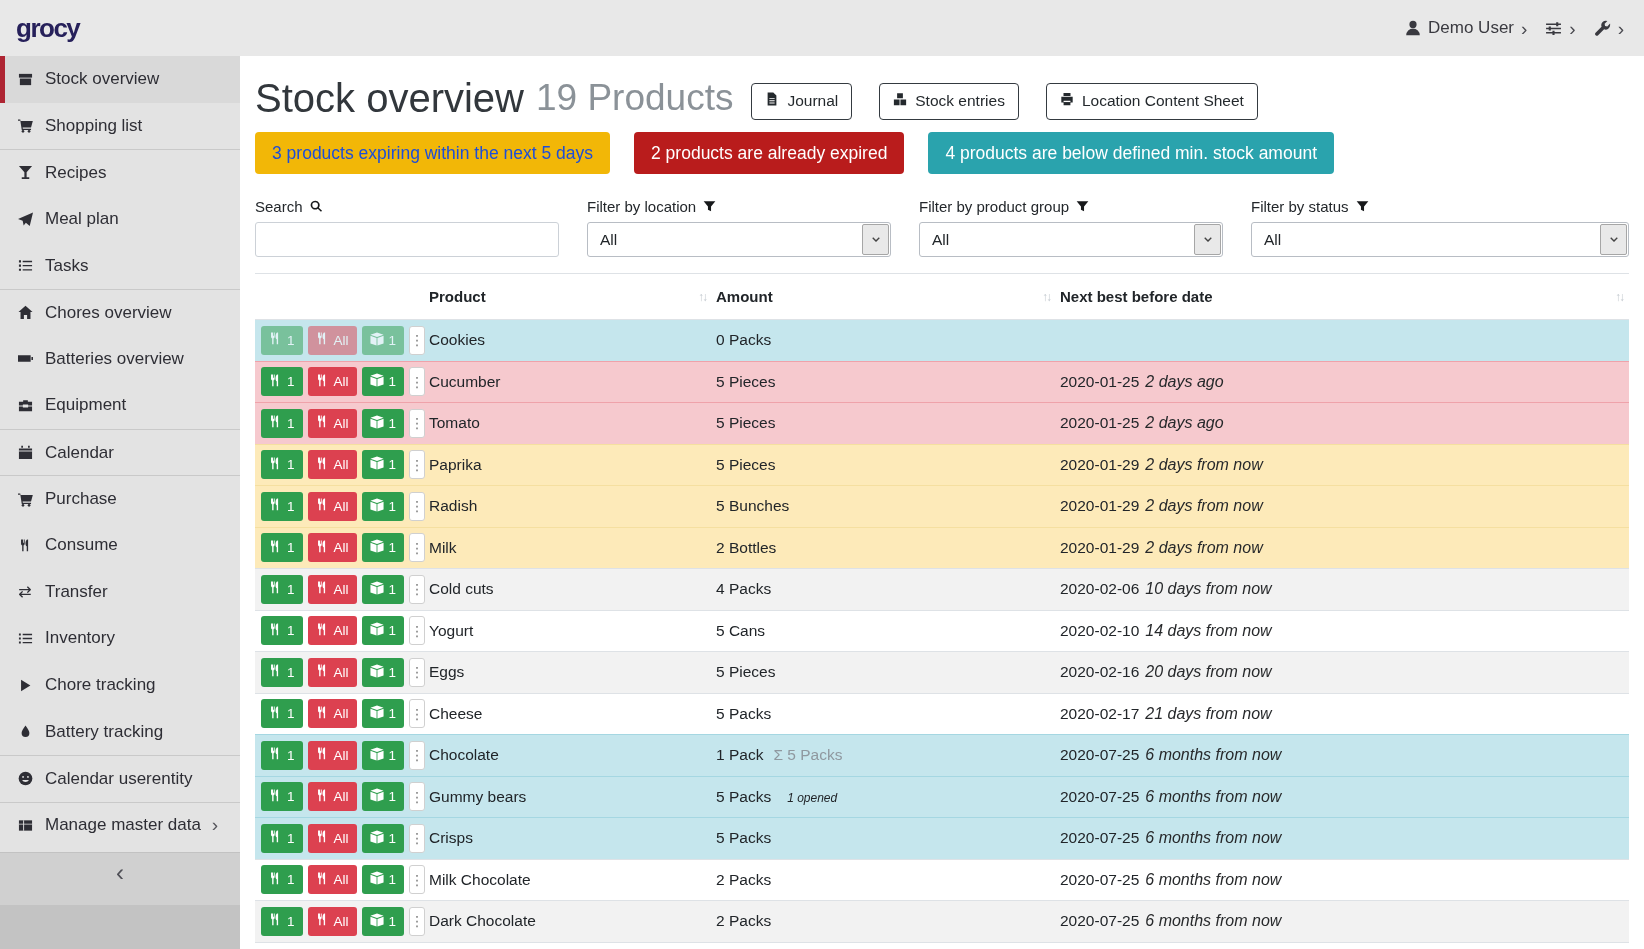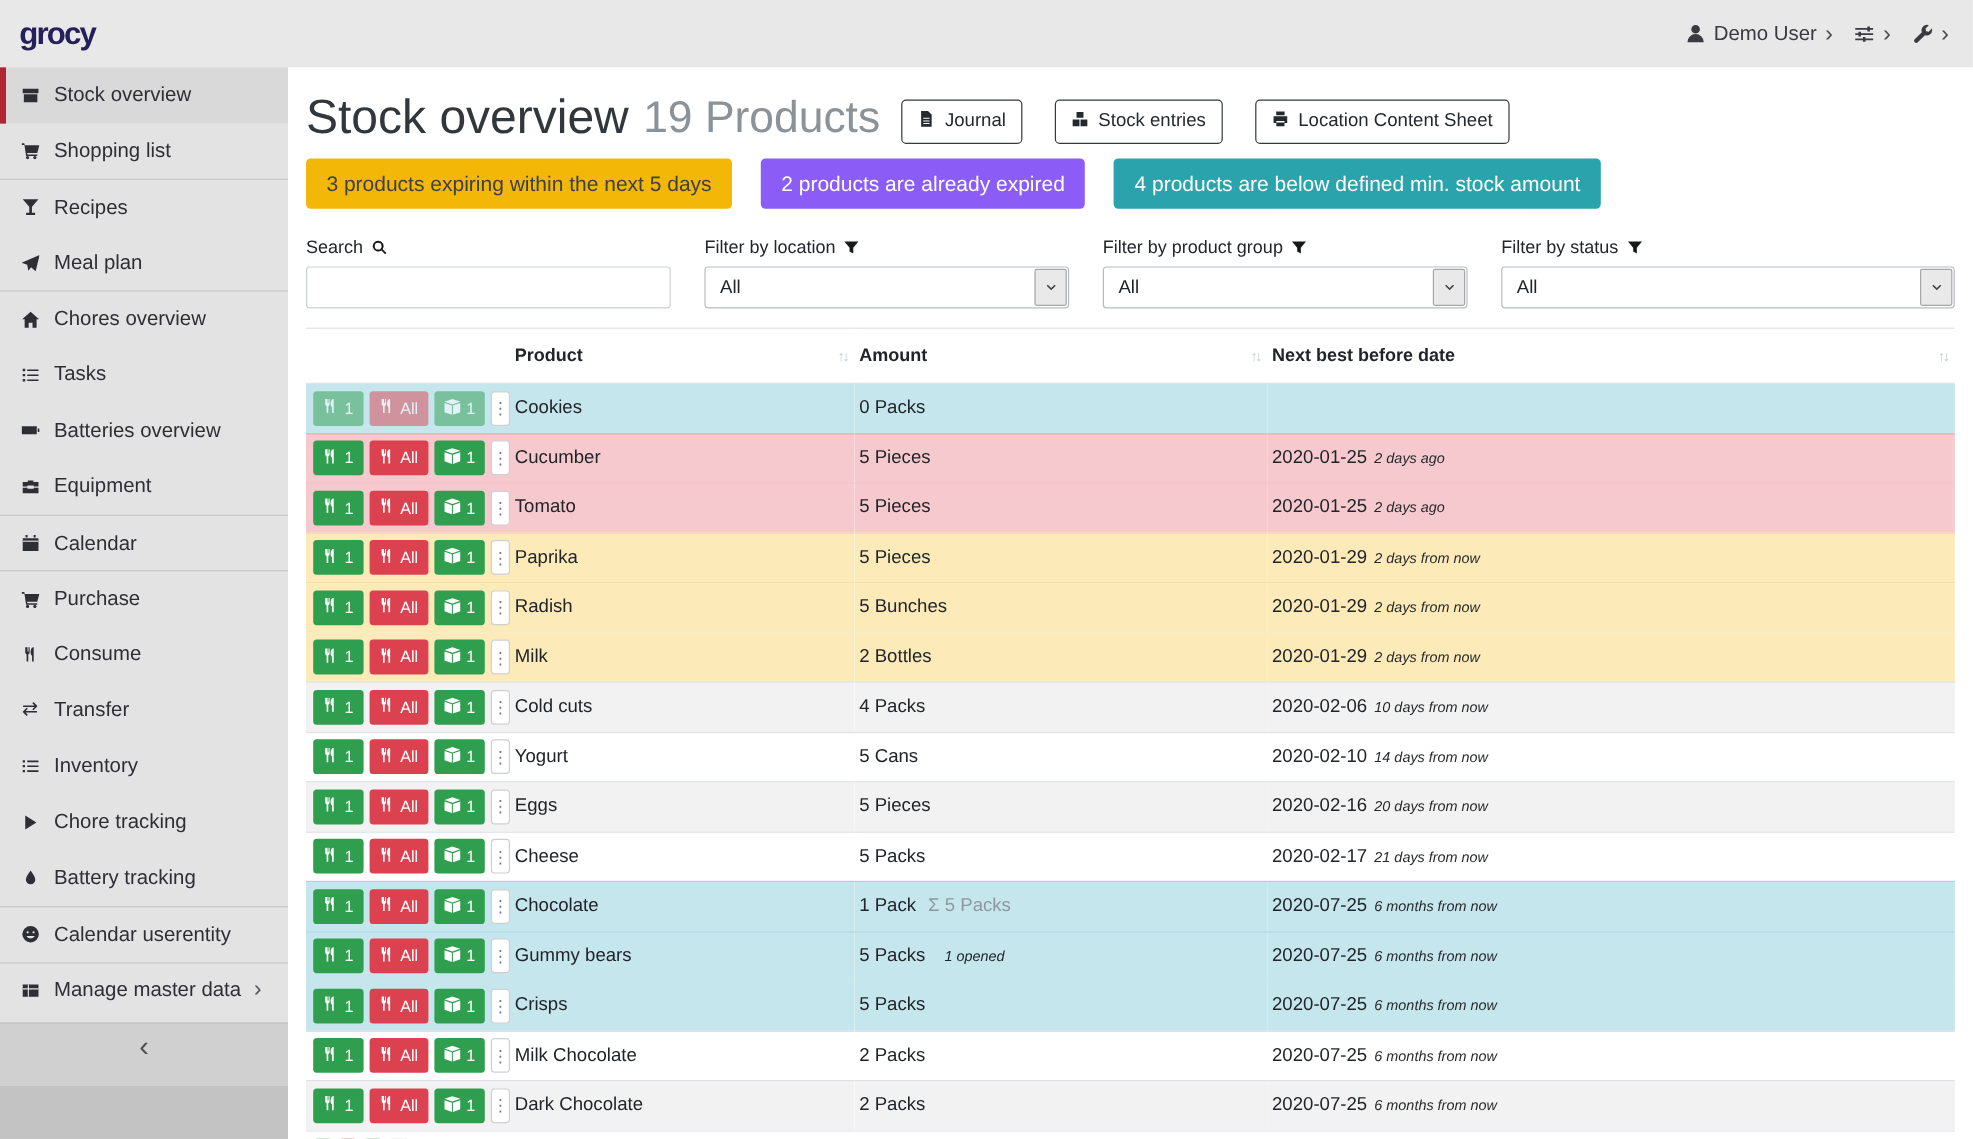--- a/index.html
+++ b/index.html
@@ -85,21 +85,21 @@
     padding:0 8px; cursor:pointer; font-family:inherit; }
   .btn-green { background:#2f9e4e; }
   .btn-red   { background:#dc4150; }
   tr.disabled .btn-green, tr.disabled .btn-red { opacity:.5; }
   .dots-btn { height:29px; width:18px; background:#fff; border:1px solid #d0d0d0;
     border-radius:3px; color:#7a7a7a; display:inline-flex; align-items:center;
     justify-content:center; font-size:14px; cursor:pointer; }
 
   .amount-sum   { color:#8f989f; margin-left:10px; }
   .amount-extra { font-style:italic; font-size:12px; margin-left:6px; color:#212529; }
-  .date-rel { font-style:italic; font-size:12px; margin-left:6px; color:#27292b; }
+  .date-rel { font-style:italic; font-size:16px; margin-left:6px; color:#27292b; }
 
   .gi { font-size:16px; line-height:1; }
   svg { fill:currentColor; }
 </style>
 </head>
 <body>
 
 <div class="navbar">
   <div class="logo">grocy</div>
   <div class="nav-right">
@@ -170,37 +170,37 @@
   <div class="side-item">
     <span class="icon">
           <svg viewBox="0 0 16 16" width="15" height="15">
             <path d="M16 .5L0 7.4l5 1.9 1 5.2 2.4-3 4.1 3.5z"></path>
           </svg>
         </span>
     <span class="side-label">Meal plan</span>
     <span class="side-chevron"></span>
   </div>
 
+  <div class="side-item">
+    <span class="icon">
+          <svg viewBox="0 0 16 16" width="15" height="15">
+            <path d="M1 2.5h2.2v2.2H1z M5 3h10v1.4H5z M1 7h2.2v2.2H1z M5 7.5h10v1.4H5z M1 11.5h2.2v2.2H1z M5 12h10v1.4H5z"></path>
+          </svg>
+        </span>
+    <span class="side-label">Tasks</span>
+    <span class="side-chevron"></span>
+  </div>
+
   <div class="side-item divided">
     <span class="icon">
           <svg viewBox="0 0 16 16" width="15" height="15">
             <path d="M8 .8l7.5 6.7h-2.2V15H9.7v-4.4H6.3V15H2.7V7.5H.5z"></path>
           </svg>
         </span>
     <span class="side-label">Chores overview</span>
-    <span class="side-chevron"></span>
-  </div>
-
-  <div class="side-item">
-    <span class="icon">
-          <svg viewBox="0 0 16 16" width="15" height="15">
-            <path d="M1 2.5h2.2v2.2H1z M5 3h10v1.4H5z M1 7h2.2v2.2H1z M5 7.5h10v1.4H5z M1 11.5h2.2v2.2H1z M5 12h10v1.4H5z"></path>
-          </svg>
-        </span>
-    <span class="side-label">Tasks</span>
     <span class="side-chevron"></span>
   </div>
 
   <div class="side-item">
     <span class="icon">
           <svg viewBox="0 0 16 16" width="15" height="15">
             <path d="M0 4.5h13.5v7H0z M14.3 6.5H16v3h-1.7z"></path>
           </svg>
         </span>
     <span class="side-label">Batteries overview</span>
@@ -345,23 +345,23 @@
     <span class="icon"><svg viewBox="0 0 16 16" width="14" height="14">
               <path d="M4 1h8v3.5H4z M1.5 5.5h13V12h-2.6v3H4.1v-3H1.5z"></path>
               <path d="M4.1 10h7.8v1.5H4.1z" fill="#fff"></path>
             </svg></span>
     <span class="hb-label">Location Content Sheet</span>
   </button>
 </div>
   </div>
 
   <div class="banners" id="banners">
-  <div class="banner" style="background: rgb(242, 183, 7); color: #404040;">3 products expiring within the next 5 days</div>
-
-  <div class="banner" style="background: #8b5cf6; color: rgb(255, 255, 255);">2 products are already expired</div>
+  <div class="banner" style="background: rgb(242, 183, 7); color: #1d4ed8;">3 products expiring within the next 5 days</div>
+
+  <div class="banner" style="background: #b91c1c; color: rgb(255, 255, 255);">2 products are already expired</div>
 
   <div class="banner" style="background: rgb(42, 163, 173); color: rgb(255, 255, 255);">4 products are below defined min. stock amount</div>
 </div>
 
   <div class="filters">
     <div class="fcol">
       <div class="flabel">
         <span>Search</span>
         <span class="icon">
             <svg viewBox="0 0 16 16" width="13" height="13">

